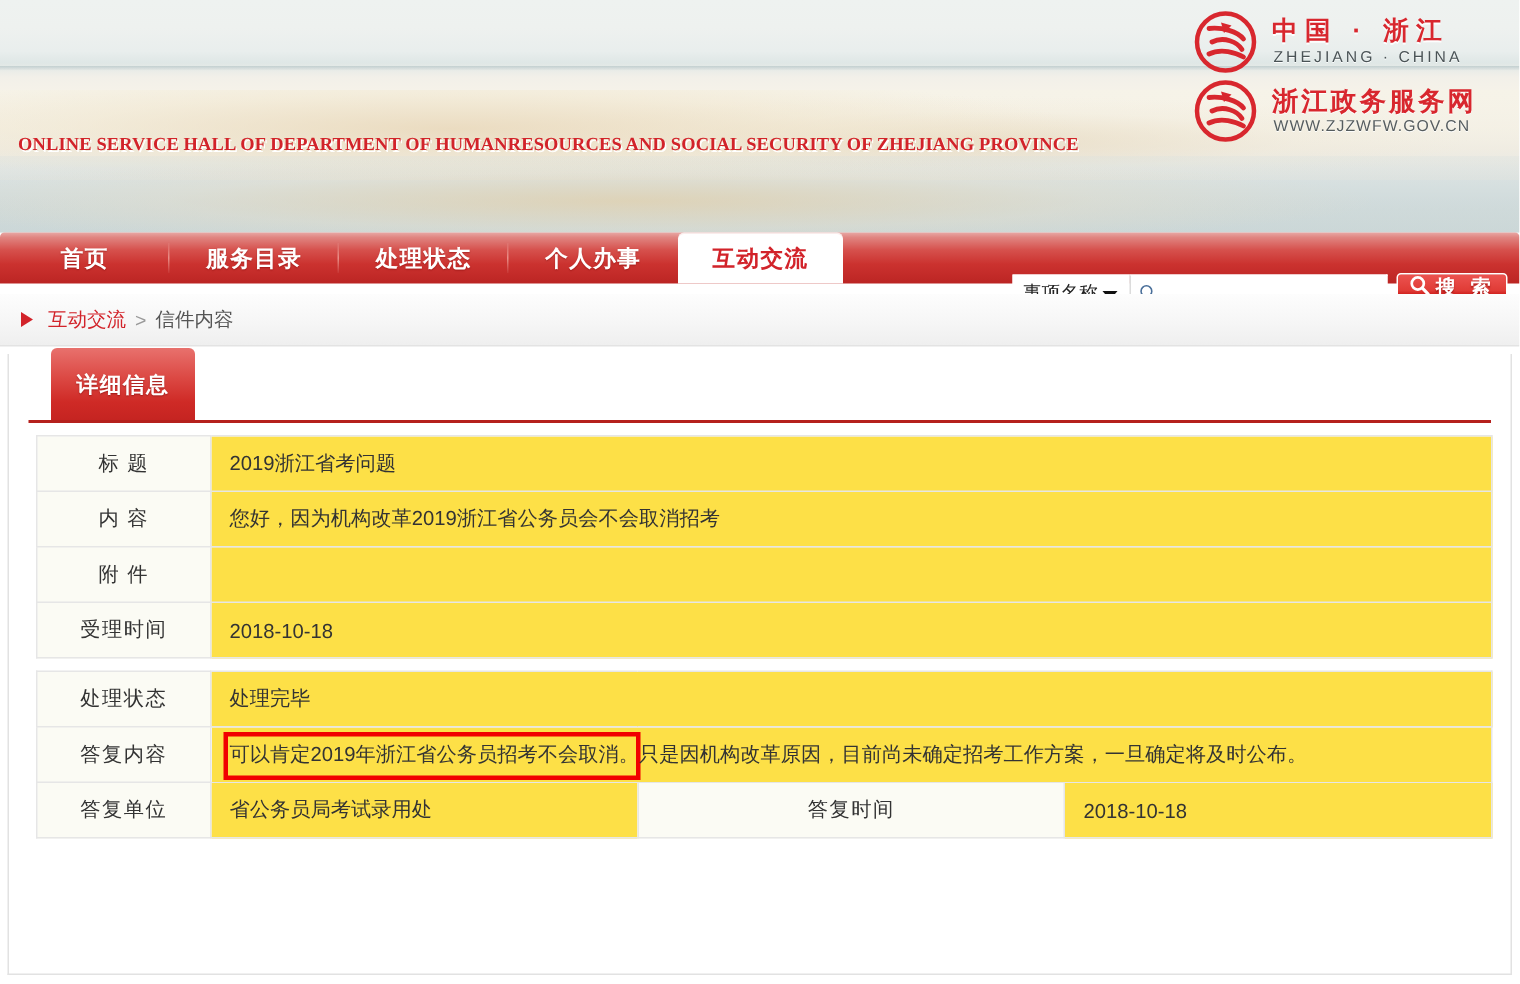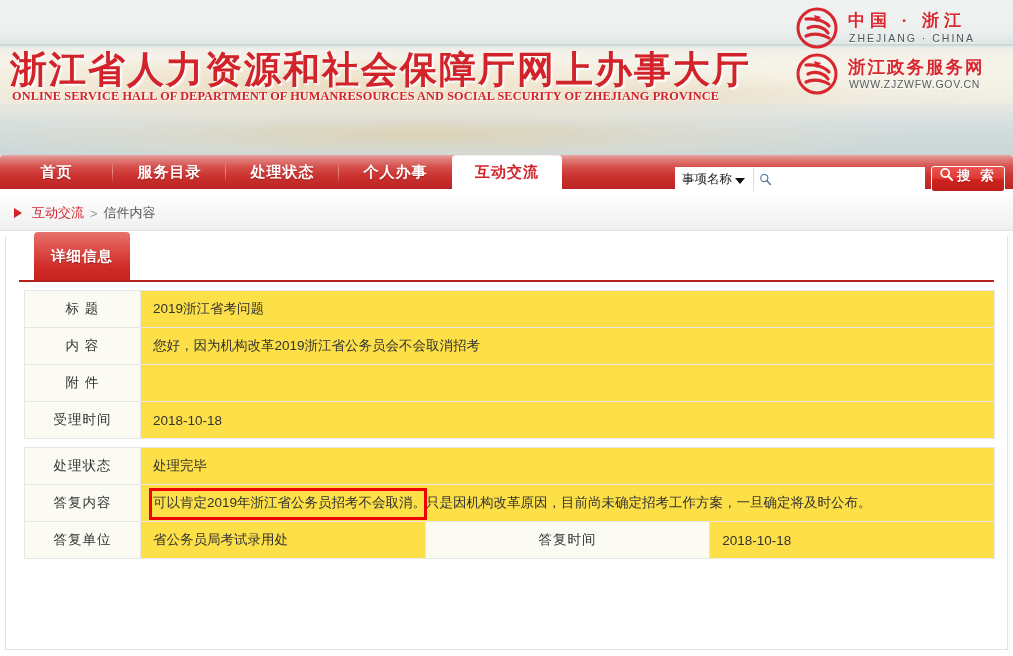--- a/index.html
+++ b/index.html
@@ -133,21 +133,21 @@
     text-shadow: none;
     box-shadow: 0 -1px 0 rgba(255,255,255,.8);
     height: 33px;
     align-self: flex-start;
     margin-top: 1px;
     width: 110px;
   }
   .nav-item.active::before { display: none; }
 
   .search-area {
-    position: absolute; right: 8px; top: 4px;
+    position: absolute; right: 8px; top: 20px;
     display: flex; align-items: center; height: 40px;
   }
   .search-select {
     position: relative;
     width: 78px; height: 25px;
     background: #ffffff;
     border: 1px solid #ffffff;
     display: flex; align-items: center;
     padding-left: 6px;
     font-size: 12.5px; color: #222;
@@ -285,21 +285,20 @@
 </head>
 <body>
 
 <div id="page">
 
   <div class="banner">
     <div class="banner-horizon"></div>
     <div class="banner-sand"></div>
     <div class="banner-sand2"></div>
 
-    <div class="site-title">浙江省人力资源和社会保障厅网上办事大厅</div>
     <div class="site-subtitle">ONLINE SERVICE HALL OF DEPARTMENT OF HUMANRESOURCES AND SOCIAL SECURITY OF ZHEJIANG PROVINCE</div>
 
     <div class="logo-group top">
       <svg class="logo-mark" viewBox="0 0 44 44">
         <circle cx="22" cy="22" r="19" fill="none" stroke="#d8272e" stroke-width="3"></circle>
         <path d="M11 13 C20 12, 30 15, 34 20" stroke="#d8272e" stroke-width="3.2" fill="none" stroke-linecap="round"></path>
         <path d="M13 22 C21 18, 30 22, 33 27" stroke="#d8272e" stroke-width="3.2" fill="none" stroke-linecap="round"></path>
         <path d="M11 30 C19 26, 29 29, 34 32" stroke="#d8272e" stroke-width="3.2" fill="none" stroke-linecap="round"></path>
         <path d="M19 9 L26 11 L21 16 Z" fill="#d8272e"></path>
       </svg>

